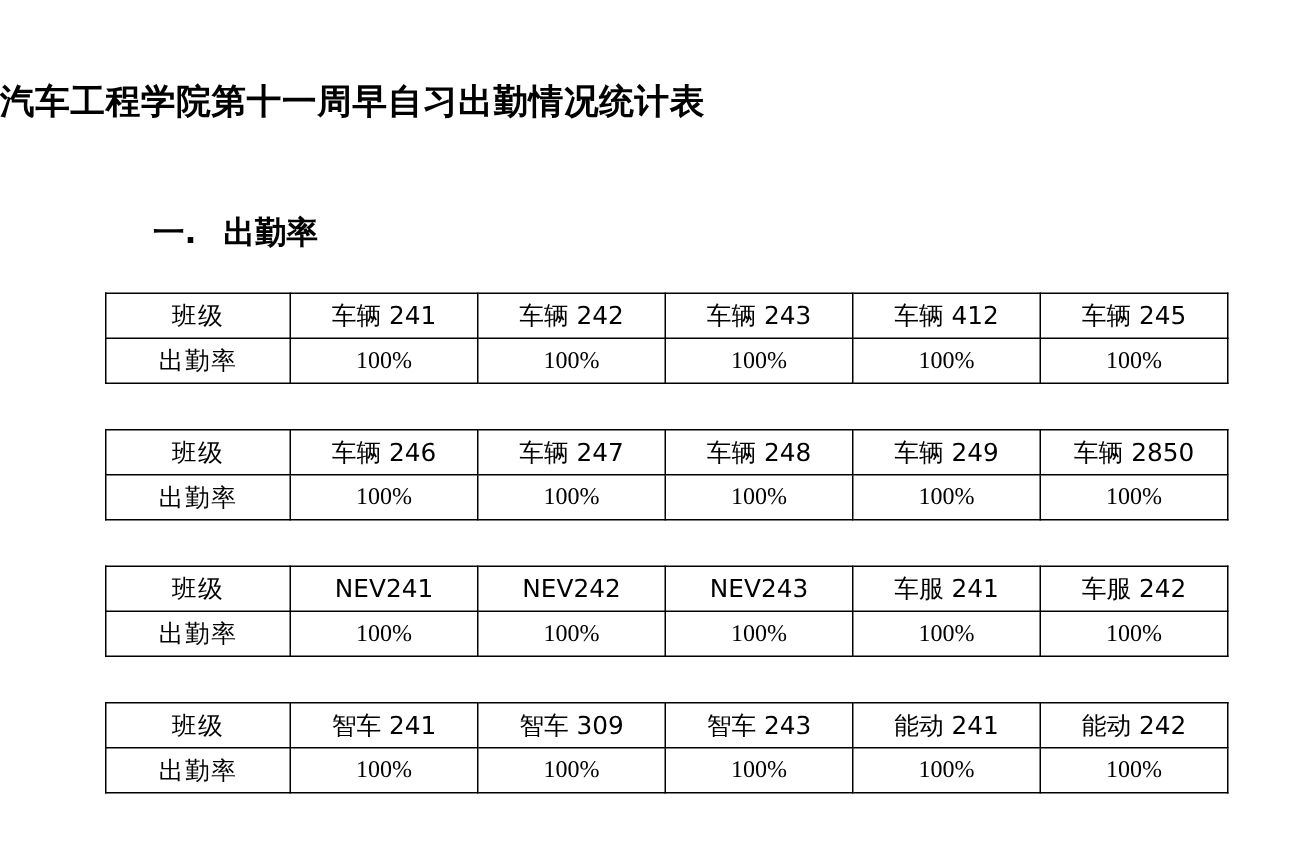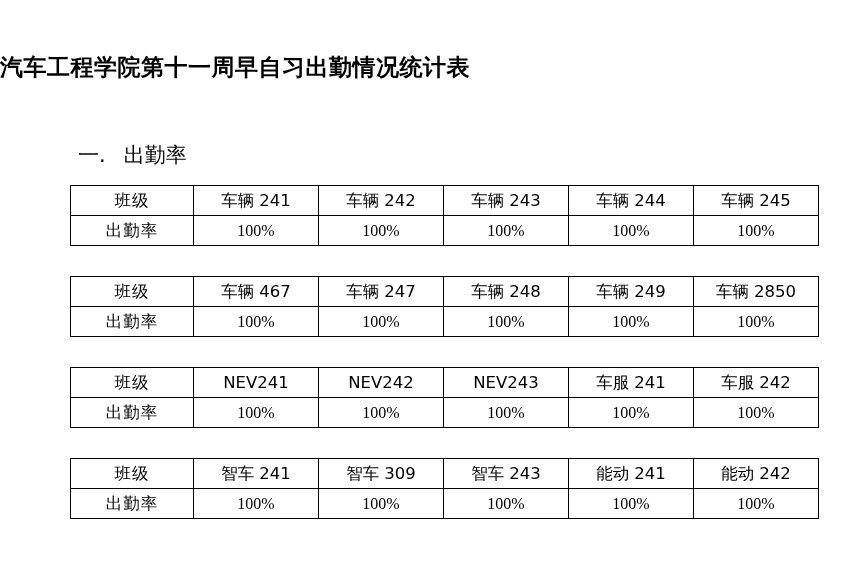--- a/index.html
+++ b/index.html
@@ -26,29 +26,29 @@
     font-family: "DejaVu Sans", "Liberation Sans", sans-serif;
     font-size: 23px;
     font-weight: bold;
     letter-spacing: 0.5px;
     margin-top: 52px;
     margin-bottom: 0;
   }
   .section-heading {
     font-family: "DejaVu Sans", "Liberation Sans", sans-serif;
     font-size: 21px;
-    font-weight: normal;
+    font-weight: bold;
     margin-top: 58px;
-    margin-left: 78px;
+    margin-left: 102px;
   }
   .section-heading .sec-num {
     margin-right: 18px;
   }
   .tables {
-    margin-top: 16px;
+    margin-top: 26px;
   }
   table.attendance {
     border-collapse: collapse;
     margin: 0 auto 0 70px;
     table-layout: fixed;
     width: 722px;
   }
   table.attendance + table.attendance {
     margin-top: 30px;
   }
@@ -90,39 +90,39 @@
 
   <div class="tables">
 
     <table class="attendance">
       <tbody>
           <tr class="class-row">
         <td class="label-cell">班级</td>
         <td class="data-cell">车辆 241</td>
         <td class="data-cell">车辆 242</td>
         <td class="data-cell">车辆 243</td>
-        <td class="data-cell">车辆 244</td>
+        <td class="data-cell">车辆 412</td>
         <td class="data-cell">车辆 245</td>
       </tr>
       <tr class="rate-row">
         <td class="label-cell">出勤率</td>
         <td class="data-cell">100%</td>
         <td class="data-cell">100%</td>
         <td class="data-cell">100%</td>
         <td class="data-cell">100%</td>
         <td class="data-cell">100%</td>
       </tr>
     </tbody>
       </table>
 
     <table class="attendance">
       <tbody>
           <tr class="class-row">
         <td class="label-cell">班级</td>
-        <td class="data-cell">车辆 467</td>
+        <td class="data-cell">车辆 246</td>
         <td class="data-cell">车辆 247</td>
         <td class="data-cell">车辆 248</td>
         <td class="data-cell">车辆 249</td>
         <td class="data-cell">车辆 2850</td>
       </tr>
       <tr class="rate-row">
         <td class="label-cell">出勤率</td>
         <td class="data-cell">100%</td>
         <td class="data-cell">100%</td>
         <td class="data-cell">100%</td>

